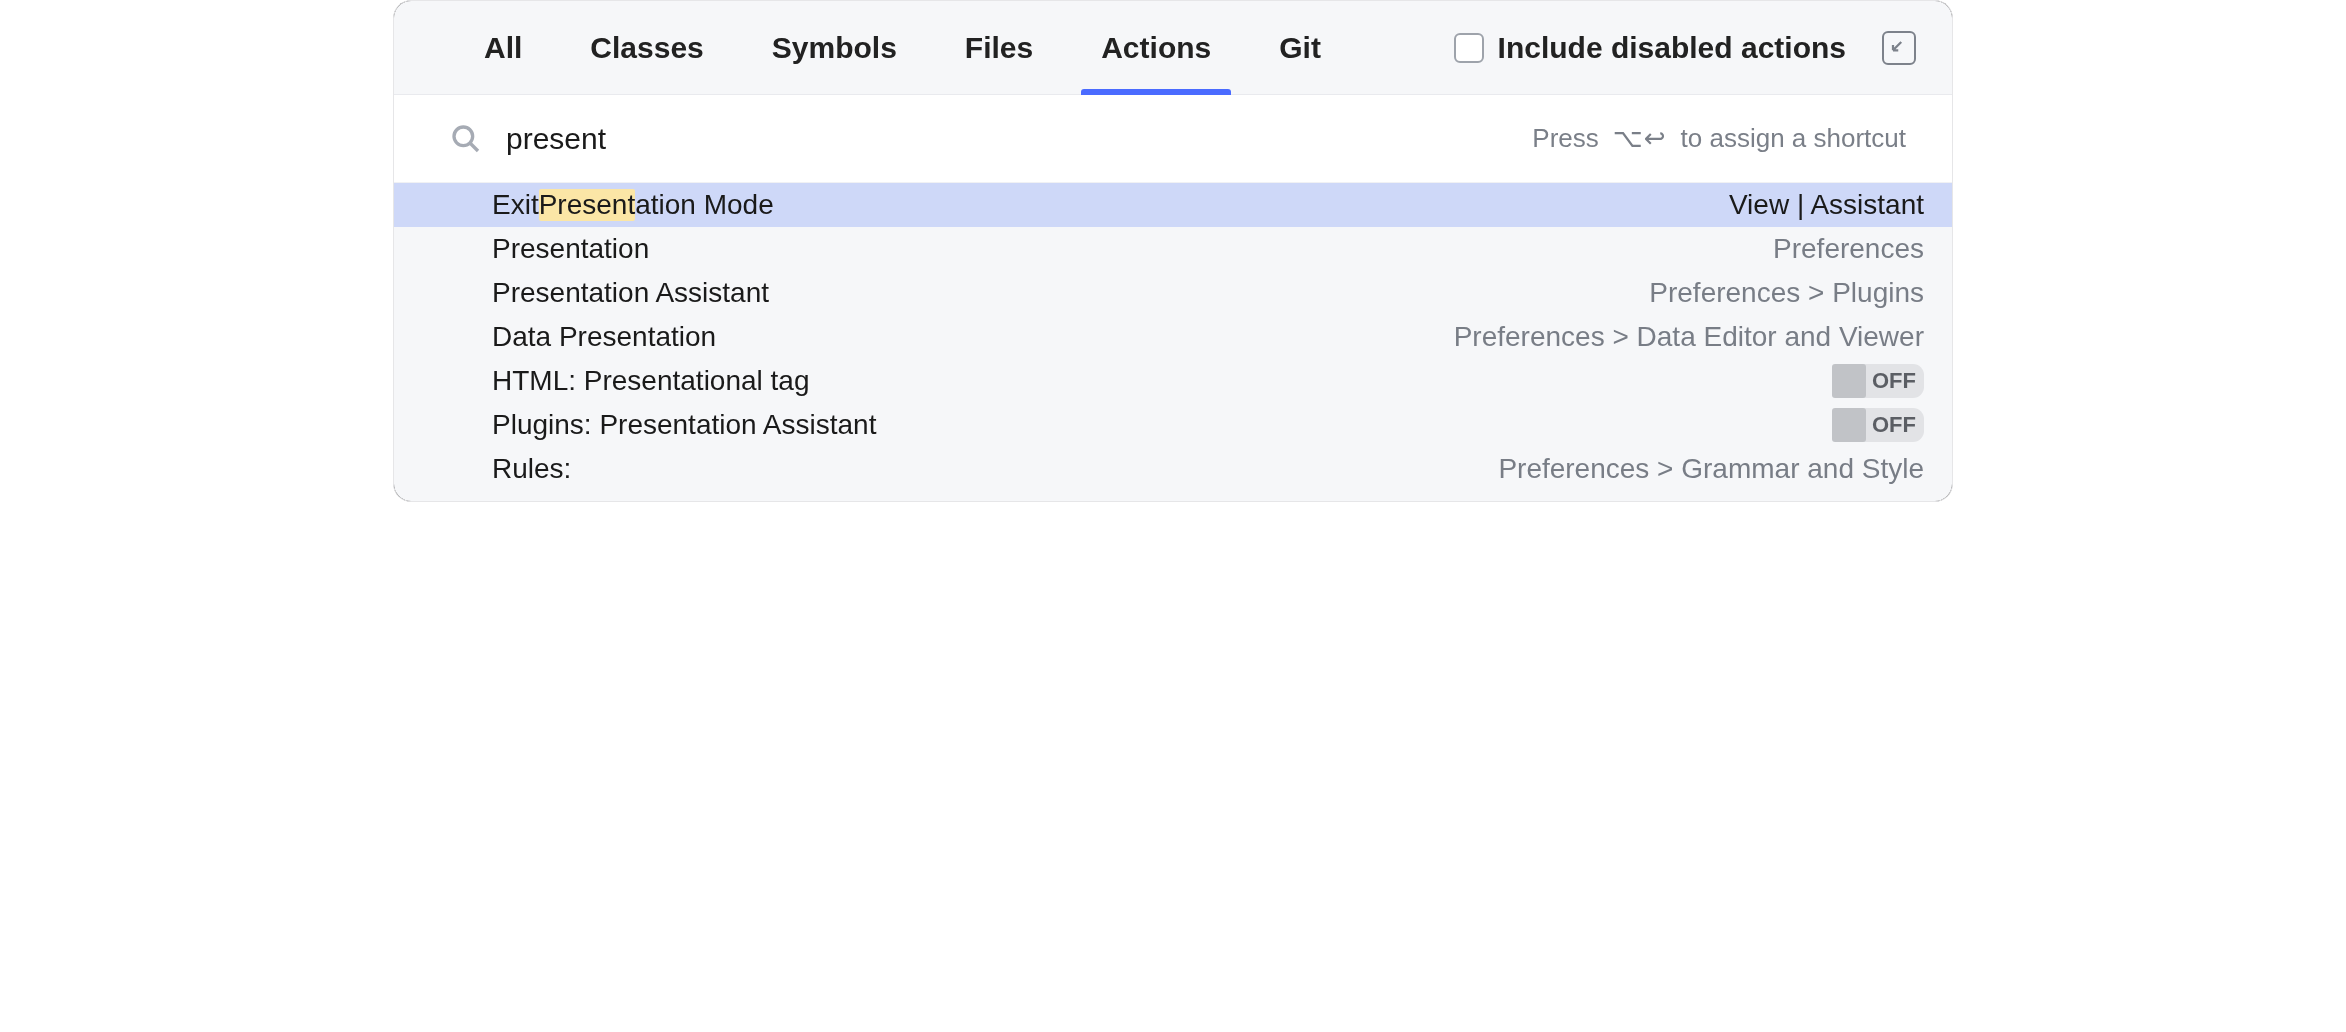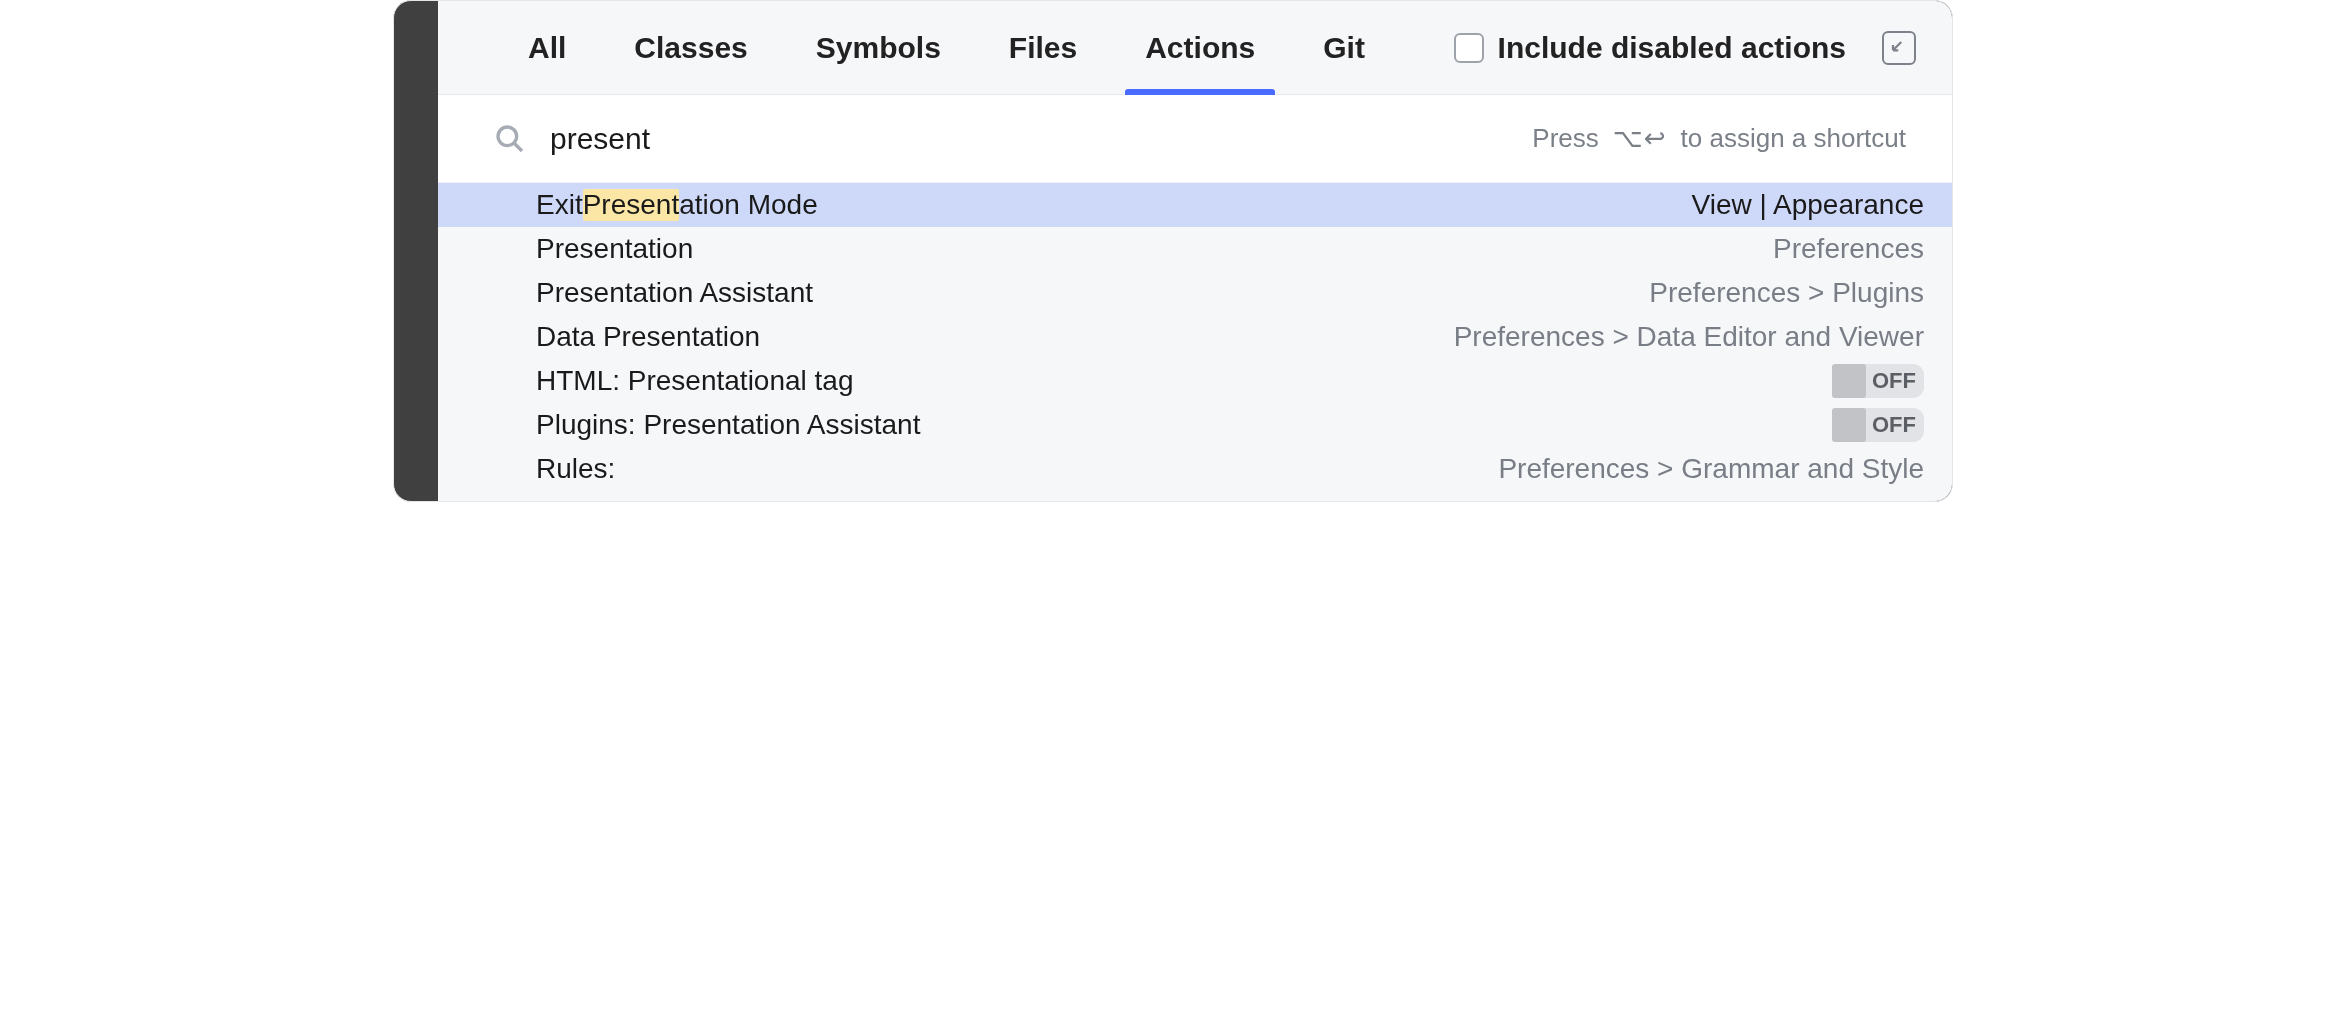--- a/index.html
+++ b/index.html
@@ -13,21 +13,20 @@
     justify-content: center;
   }
   .popup {
     width: 1560px;
     margin-top: 0;
     background: #404040;
     border: 1px solid #e6e6e8;
     border-radius: 18px;
     overflow: hidden;
     box-shadow: 0 0 0 0 transparent;
-    padding-left: 44px;
   }
   .tabbar {
     display: flex;
     align-items: center;
     height: 94px;
     background: #f6f7f9;
     padding: 0 36px 0 60px;
     border-bottom: 1px solid #e9eaee;
     font-size: 30px;
     font-weight: 600;
@@ -213,21 +212,21 @@
 
   <div class="results">
 
     <div class="row selected">
       <div class="left">
         <span>Exit </span>
           <span class="hl">Present</span>
           <span>ation Mode</span>
       </div>
       <div class="right">
-          <span>View | Appearance</span>
+          <span>View | Assistant</span>
         </div>
     </div>
 
     <div class="row">
       <div class="left">
           <span>Presentation</span>
         </div>
       <div class="right">
           <span>Preferences</span>
         </div>

